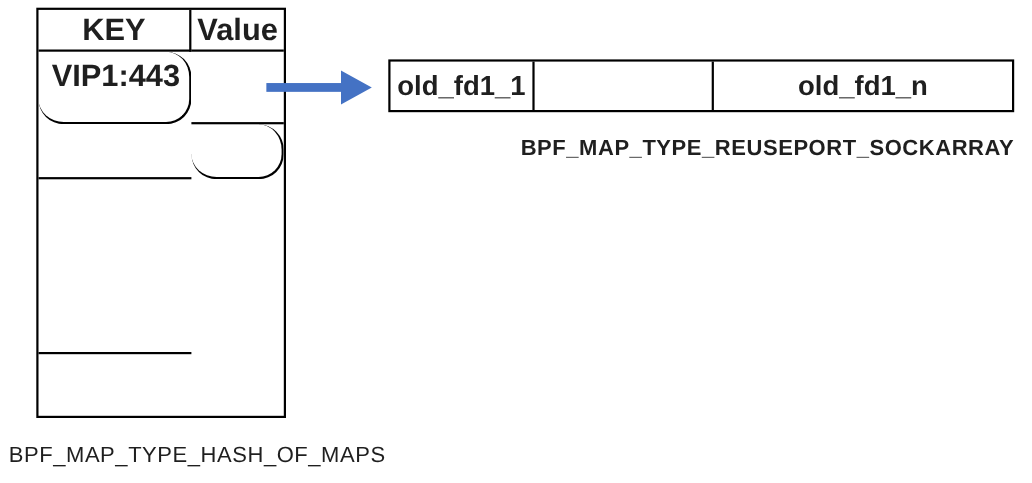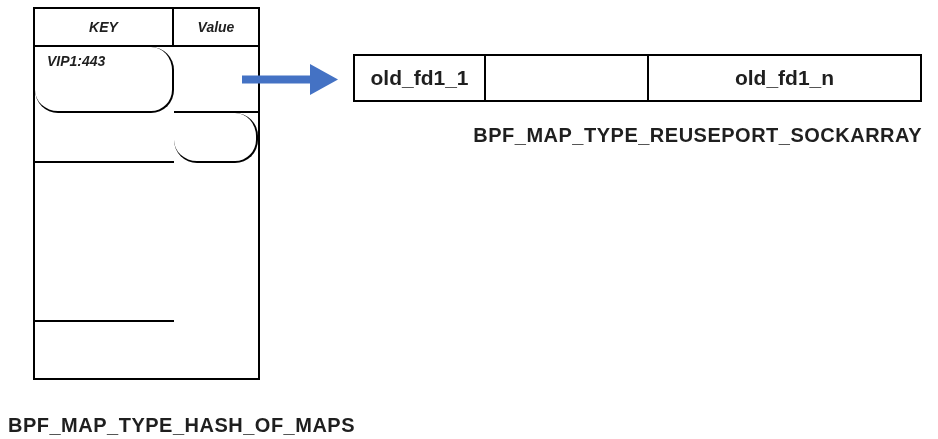--- a/index.html
+++ b/index.html
@@ -16,52 +16,51 @@
   .hash-table {
     position: absolute; left: 33px; top: 7px;
     width: 227px; height: 373px;
     border: 2px solid #000;
     display: grid;
     grid-template-columns: 139px 1fr;
     grid-template-rows: 38px 66px 50px 159px 1fr;
     background: #fff;
   }
   .hash-table .cell {
-    font-size: 14px; font-weight: 600;
-    overflow: hidden; white-space: nowrap; font-style: italic;
+    font-size: 28px; font-weight: 600;
+    overflow: hidden; white-space: nowrap;
   }
   .hash-table .col-key  { border-right: 2px solid #000; }
   .hash-table .row-sep  { border-bottom: 2px solid #000; }
   .hash-table .hdr {
     display: flex; align-items: center; justify-content: center;
   }
   .hash-table .key-cell { padding: 6px 0 0 12px; border-radius: 23px; }
 
   
   .hash-caption {
     position: absolute; left: 8px; top: 403px;
-    font-size: 20px; font-weight: 700; letter-spacing: 0.5px;
+    font-size: 20px; font-weight: 400; letter-spacing: 0.5px;
     white-space: nowrap;
-    margin-top: 11px;
   }
 
   
   .flow-arrow { position: absolute; left: 242px; top: 63px; z-index: 2; }
 
   
   .sock-array {
     position: absolute; left: 353px; top: 54px;
     width: 569px; height: 48px;
     border: 2px solid #000;
     display: flex;
     background: #fff;
   }
   .sock-array .acell {
     display: flex; align-items: center; justify-content: center;
-    font-size: 21px; font-weight: 600;
+    font-size: 25px; font-weight: 600;
     white-space: nowrap; overflow: hidden;
   }
   .sock-array .acell.sep { border-right: 2px solid #000; }
   .acell.c0 { width: 131px; }
   .acell.c1 { width: 137px; }
   .acell.c2 { width: 163px; }
   .acell.c3 { flex: 1; }
 
   
   .sock-caption {

